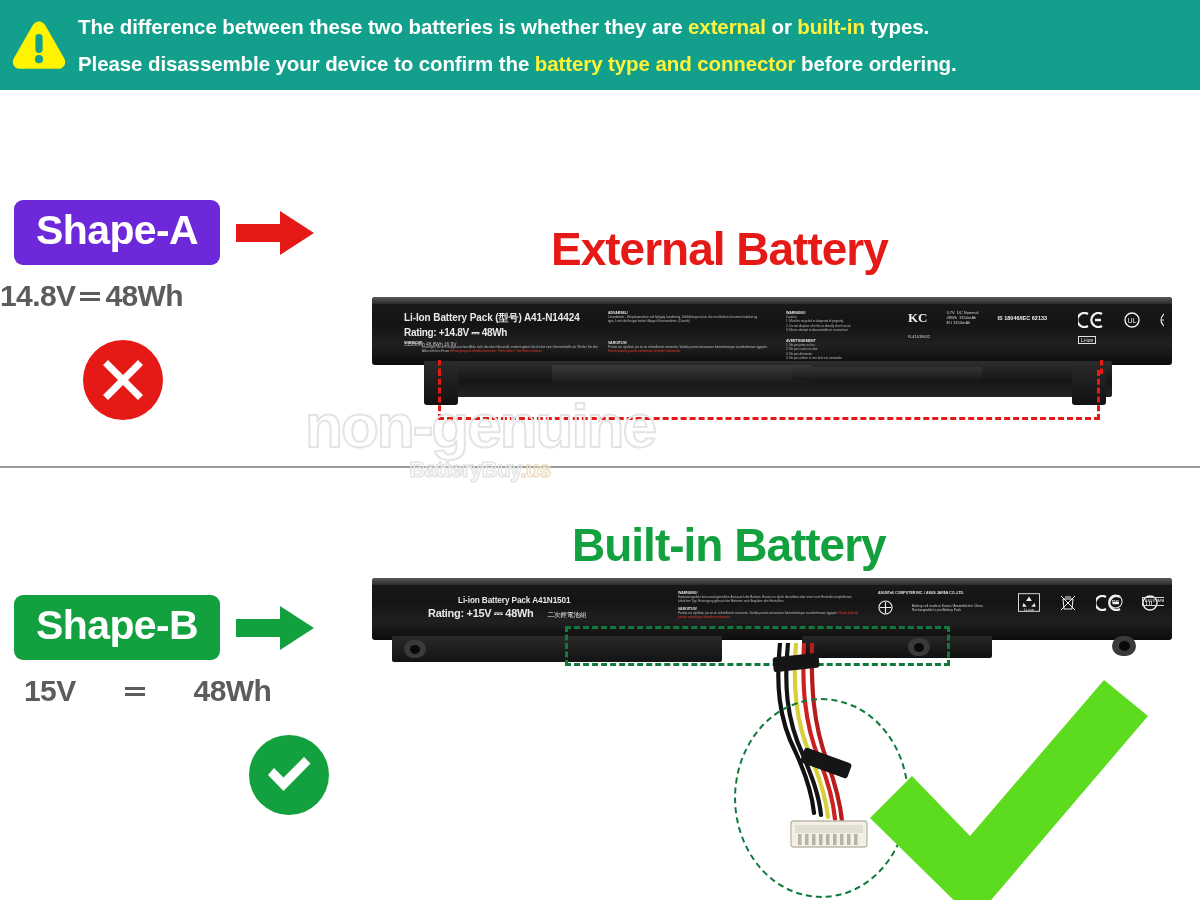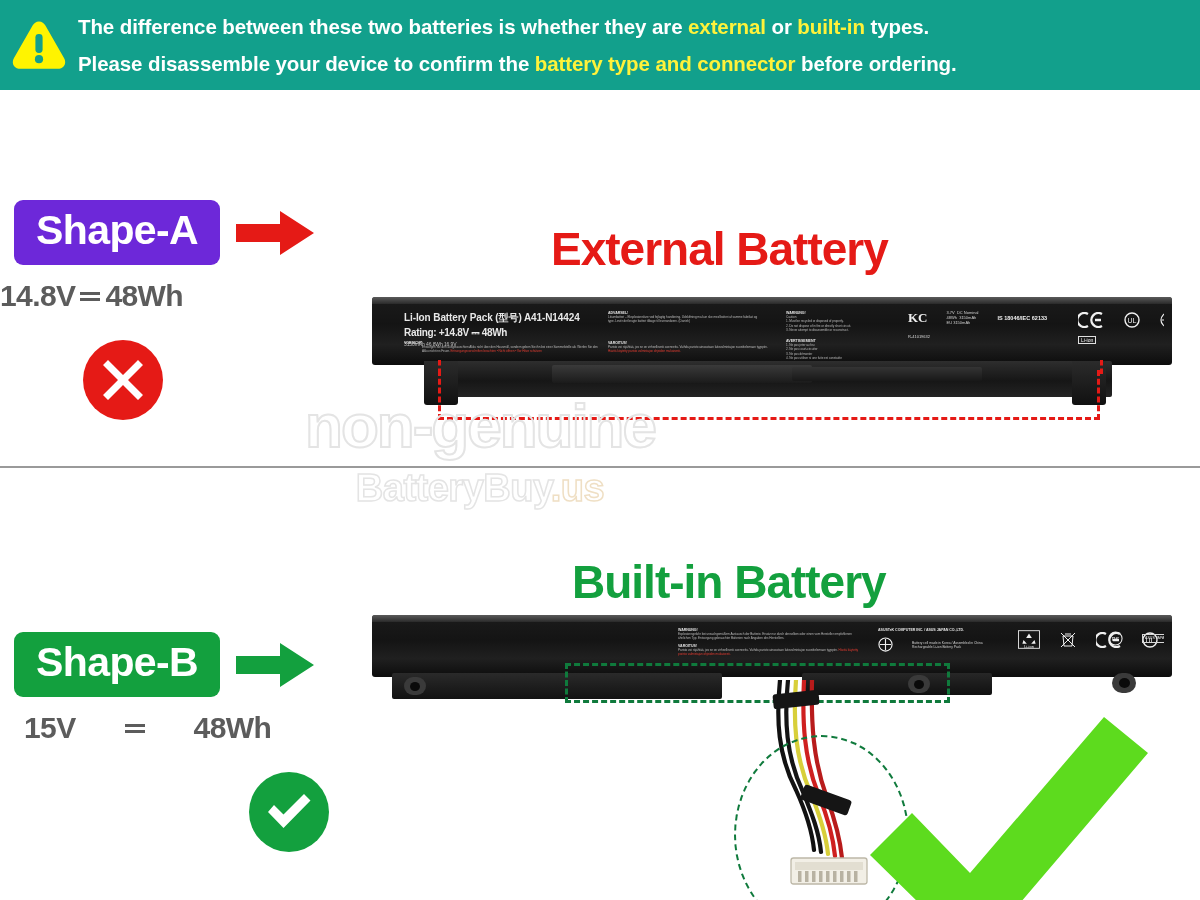--- a/index.html
+++ b/index.html
@@ -30,21 +30,21 @@
     font-size: 20.5px;
     font-weight: bold;
     line-height: 37px;
     letter-spacing: -0.1px;
   }
   .hl { color: #fff23a; }
 
   
   .section { position: absolute; left: 0; width: 1200px; }
   .sec-a { top: 90px;  height: 377px; }
-  .sec-b { top: 468px; height: 352px; margin-top: 37px; }
+  .sec-b { top: 468px; height: 352px; }
   .divider {
     position: absolute; left: 0; top: 466px;
     width: 1200px; height: 2px; background: #9a9a9a;
   }
 
   
   .left-panel { position: absolute; left: 0; width: 330px; }
   .shape-row { display: flex; align-items: center; }
   .shape-pill {
     display: inline-block;
@@ -173,22 +173,22 @@
     position: absolute; left: 0; top: 395px; width: 960px;
     text-align: center; pointer-events: none;
   }
   .wm-main {
     font-size: 62px; font-weight: bold; letter-spacing: -2px;
     color: transparent;
     -webkit-text-stroke: 2px #e4e4e4;
     line-height: 1;
   }
   .wm-sub {
-    margin-top: 12px;
-    font-size: 38px; font-weight: bold; letter-spacing: -0.5px;
+    margin-top: 2px;
+    font-size: 22px; font-weight: bold; letter-spacing: -0.5px;
     color: transparent;
     -webkit-text-stroke: 1.5px #e4e4e4;
     line-height: 1;
   }
   .wm-sub .tld { -webkit-text-stroke: 1.5px #efdfc4; }
 
   
   .cable-svg { position: absolute; }
 </style>
 </head>
@@ -371,20 +371,27 @@
         <circle cx="41" cy="41" r="40" fill="#13a03e"></circle>
         <path d="M20 41 L26 34 L35.5 43.5 L56 23 L62.5 29.5 L35.5 57 Z" fill="#ffffff"></path>
       </svg>
     </div>
   </div>
 
   <div class="battery" style="left:372px; top:110px; width:800px; height:62px;">
     <div class="bat-body"></div>
     <div class="bat-top-sheen"></div>
     <div class="bat-label">
+      <div class="lbl-main" style="left:40px; top:8px; width:220px;">
+        <div class="lbl-title" style="font-size:8.2px; padding-left:30px;">Li-ion Battery Pack A41N1501</div>
+        <div style="display:flex; align-items:baseline; gap:14px;">
+          <div class="lbl-rating" style="font-size:11px;">Rating: +15V ⎓ 48Wh</div>
+          <div class="lbl-cjk">二次鋰電池組</div>
+        </div>
+      </div>
 
       <div class="lbl-main" style="left:290px; top:3px; width:185px;">
         <div class="microtext">
           <b>WARNUNG!</b><br>
           Explosionsgefahr bei unsachgemäßem Austausch der Batterie. Ersatz nur
           durch denselben oder einen vom Hersteller empfohlenen ähnlichen Typ.
           Entsorgung gebrauchter Batterien nach Angaben des Herstellers.
         </div>
         <div class="microtext" style="margin-top:3px;">
           <b>VAROITUS!</b><br>

